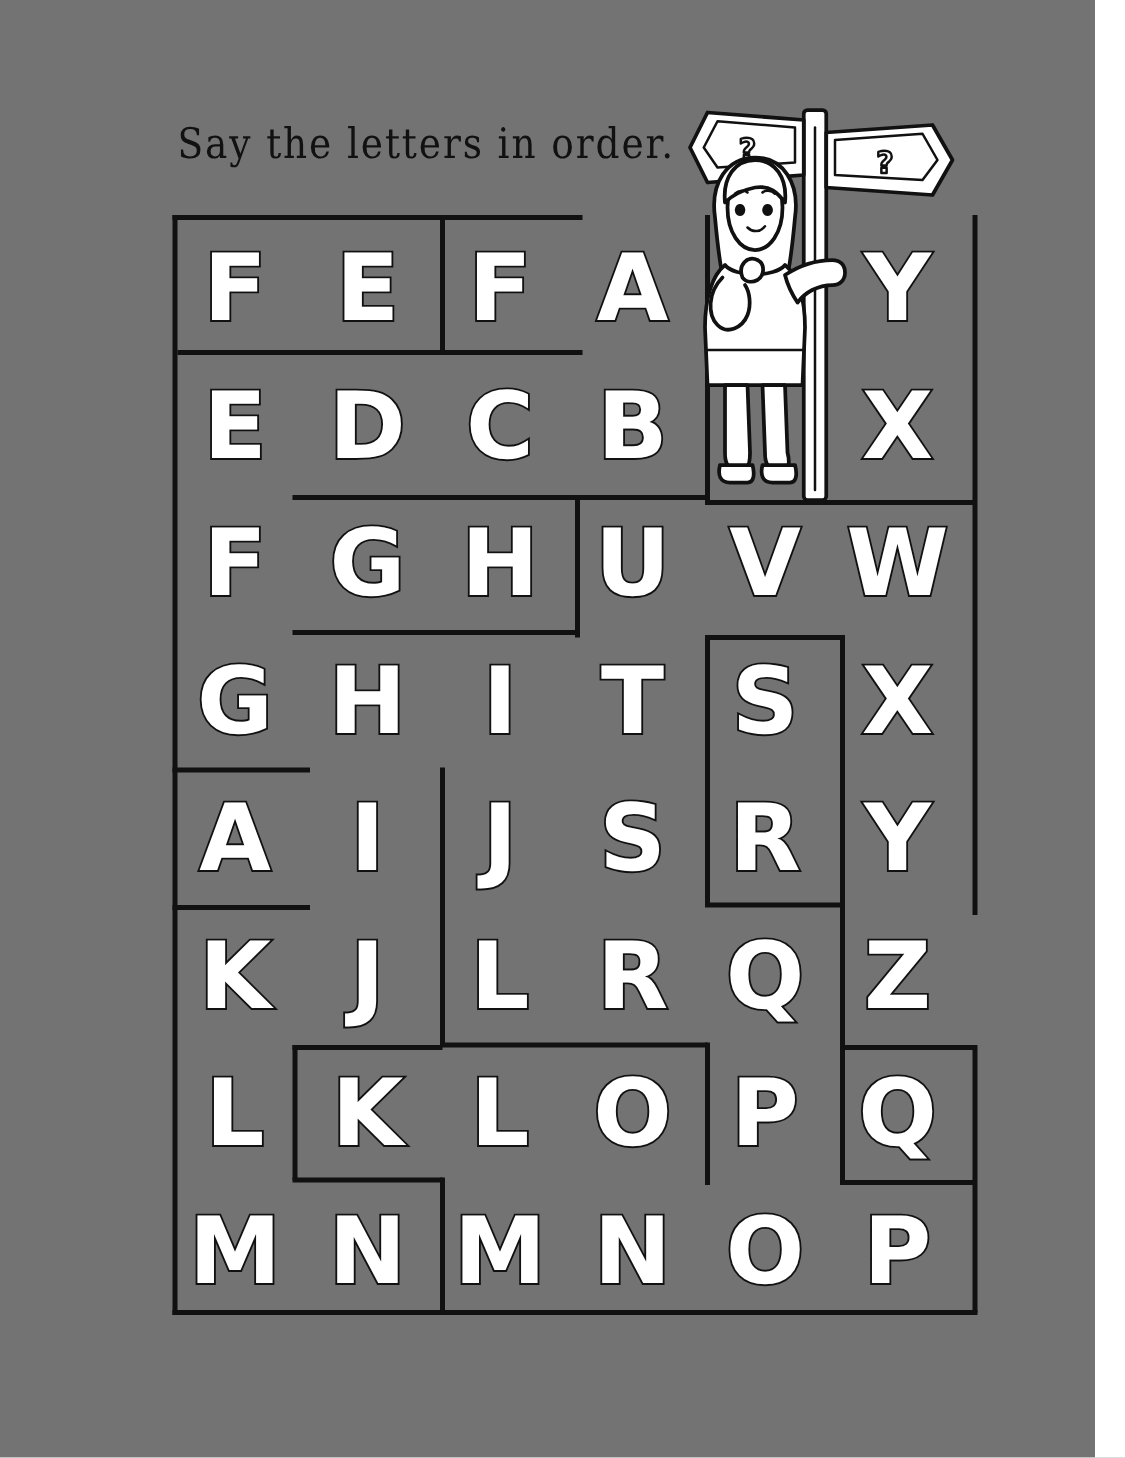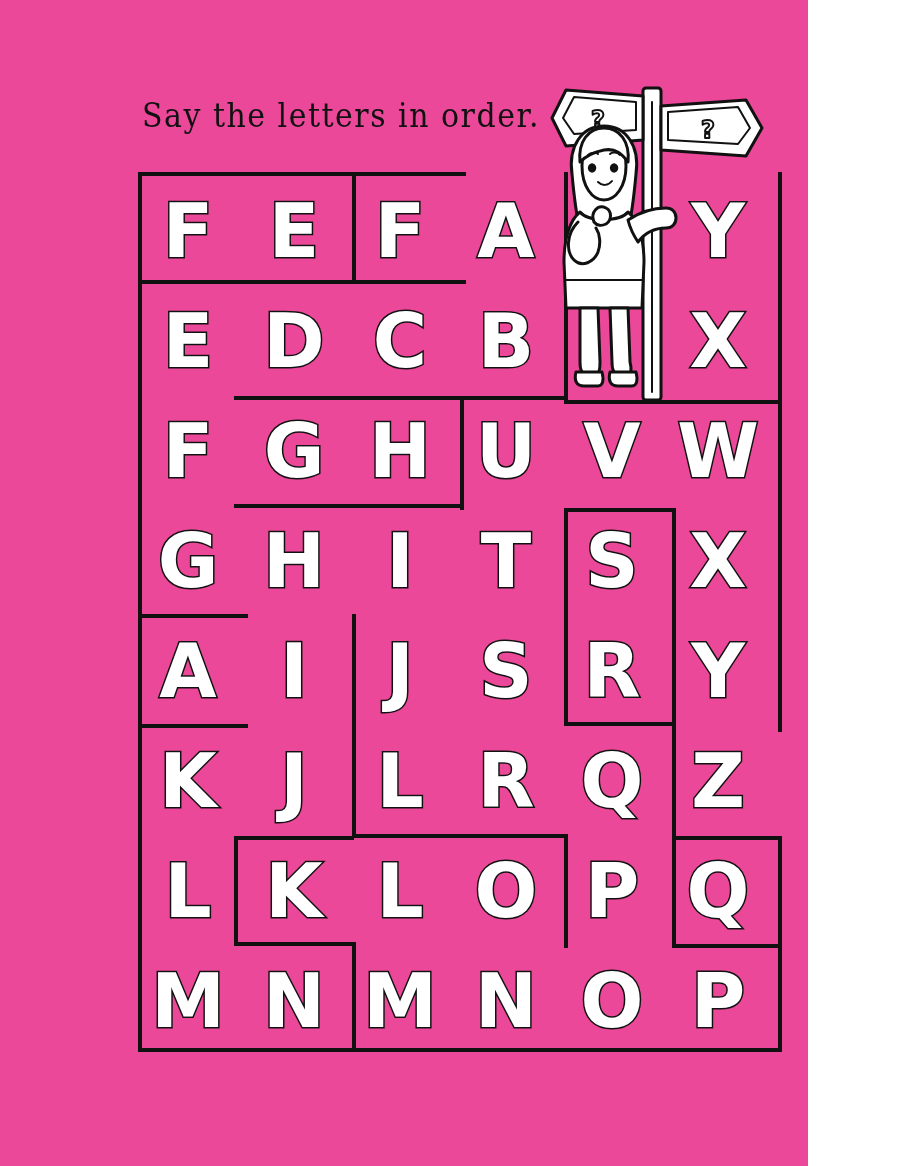--- a/index.html
+++ b/index.html
@@ -10,23 +10,23 @@
   body {
     width: 900px;
     height: 1166px;
     position: relative;
     font-family: "DejaVu Sans", sans-serif;
     overflow: hidden;
   }
   #page {
     position: absolute;
     left: 0; top: 0;
-    width: 808px;
+    width: 876px;
     height: 1166px;
-    background: #ec4899;
+    background: #737373;
   }
 
   
   #title {
     position: absolute;
     left: 142px;
     top: 96px;
     font-family: "DejaVu Serif", serif;
     font-size: 30px;
     letter-spacing: 1.5px;

